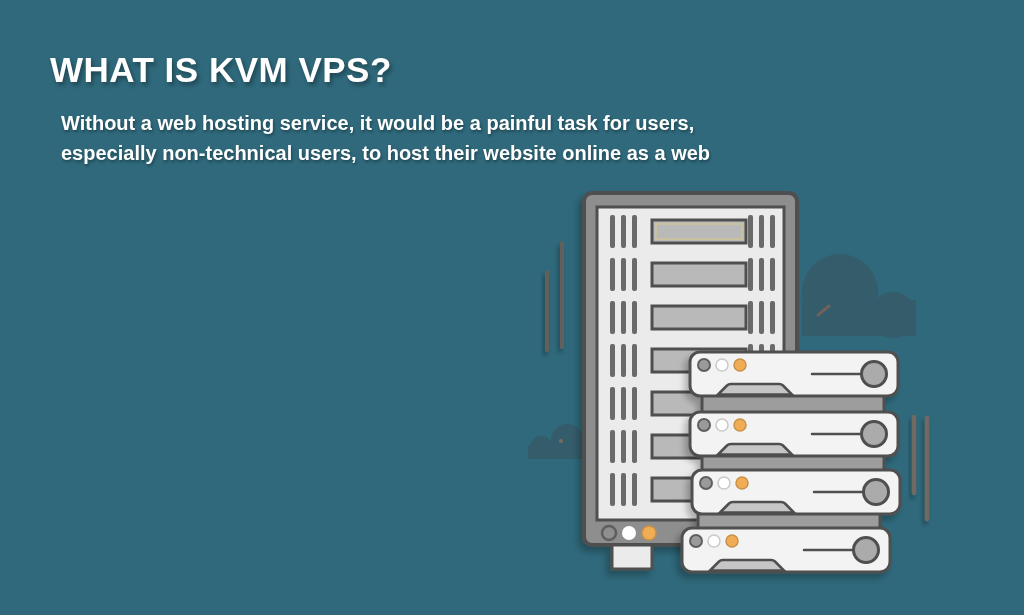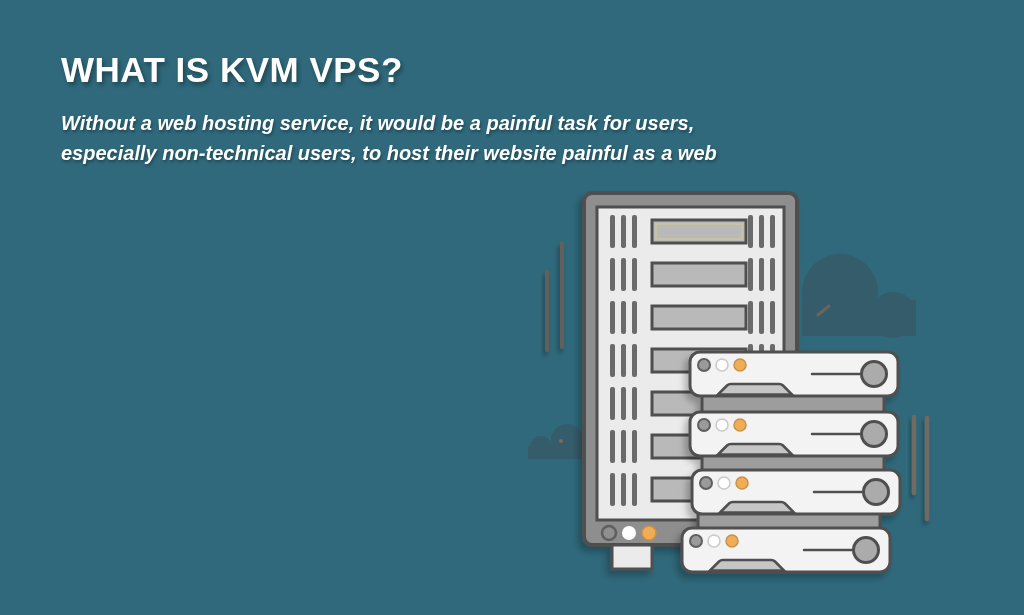--- a/index.html
+++ b/index.html
@@ -20,47 +20,46 @@
   html,body{margin:0;padding:0;}
   body{
     width:1024px;height:615px;
     background:var(--background);
     font-family:"Liberation Sans", sans-serif;
     overflow:hidden;
     position:relative;
   }
   .hero{position:absolute;inset:0;}
   .hero-heading{
-    position:absolute;left:61px;top:50px;margin:0;
+    position:absolute;left:50px;top:50px;margin:0;
     font-size:35px;font-weight:700;letter-spacing:0.5px;
     color:var(--text);
     text-shadow:2px 3px 4px rgba(0,0,0,0.35);
   }
   .hero-paragraph{
     position:absolute;left:61px;top:108px;margin:0;
     font-size:20px;font-weight:600;line-height:30px;
     color:var(--text);
     text-shadow:1px 2px 3px rgba(0,0,0,0.35);
-    font-style:italic;
   }
   .hero-paragraph span{display:block;}
   .illustration{
     position:absolute;left:480px;top:180px;width:544px;height:435px;
   }
 </style>
 </head>
 <body>
 
 <div class="hero">
 
   <h1 class="hero-heading">WHAT IS KVM VPS?</h1>
 
   <p class="hero-paragraph">
     <span>Without a web hosting service, it would be a painful task for users,</span>
-    <span>especially non-technical users, to host their website painful as a web</span>
+    <span>especially non-technical users, to host their website online as a web</span>
   </p>
 
   <svg class="illustration" viewBox="480 180 544 435" width="544" height="435" xmlns="http://www.w3.org/2000/svg">
     <defs>
       <filter id="shadow" x="-25%" y="-25%" width="150%" height="150%">
         <feDropShadow dx="-4" dy="5" stdDeviation="3" flood-color="#000000" flood-opacity="0.25"></feDropShadow>
       </filter>
       <filter id="softshadow" x="-40%" y="-40%" width="180%" height="180%">
         <feDropShadow dx="-2" dy="4" stdDeviation="2" flood-color="#000000" flood-opacity="0.3"></feDropShadow>
       </filter>

